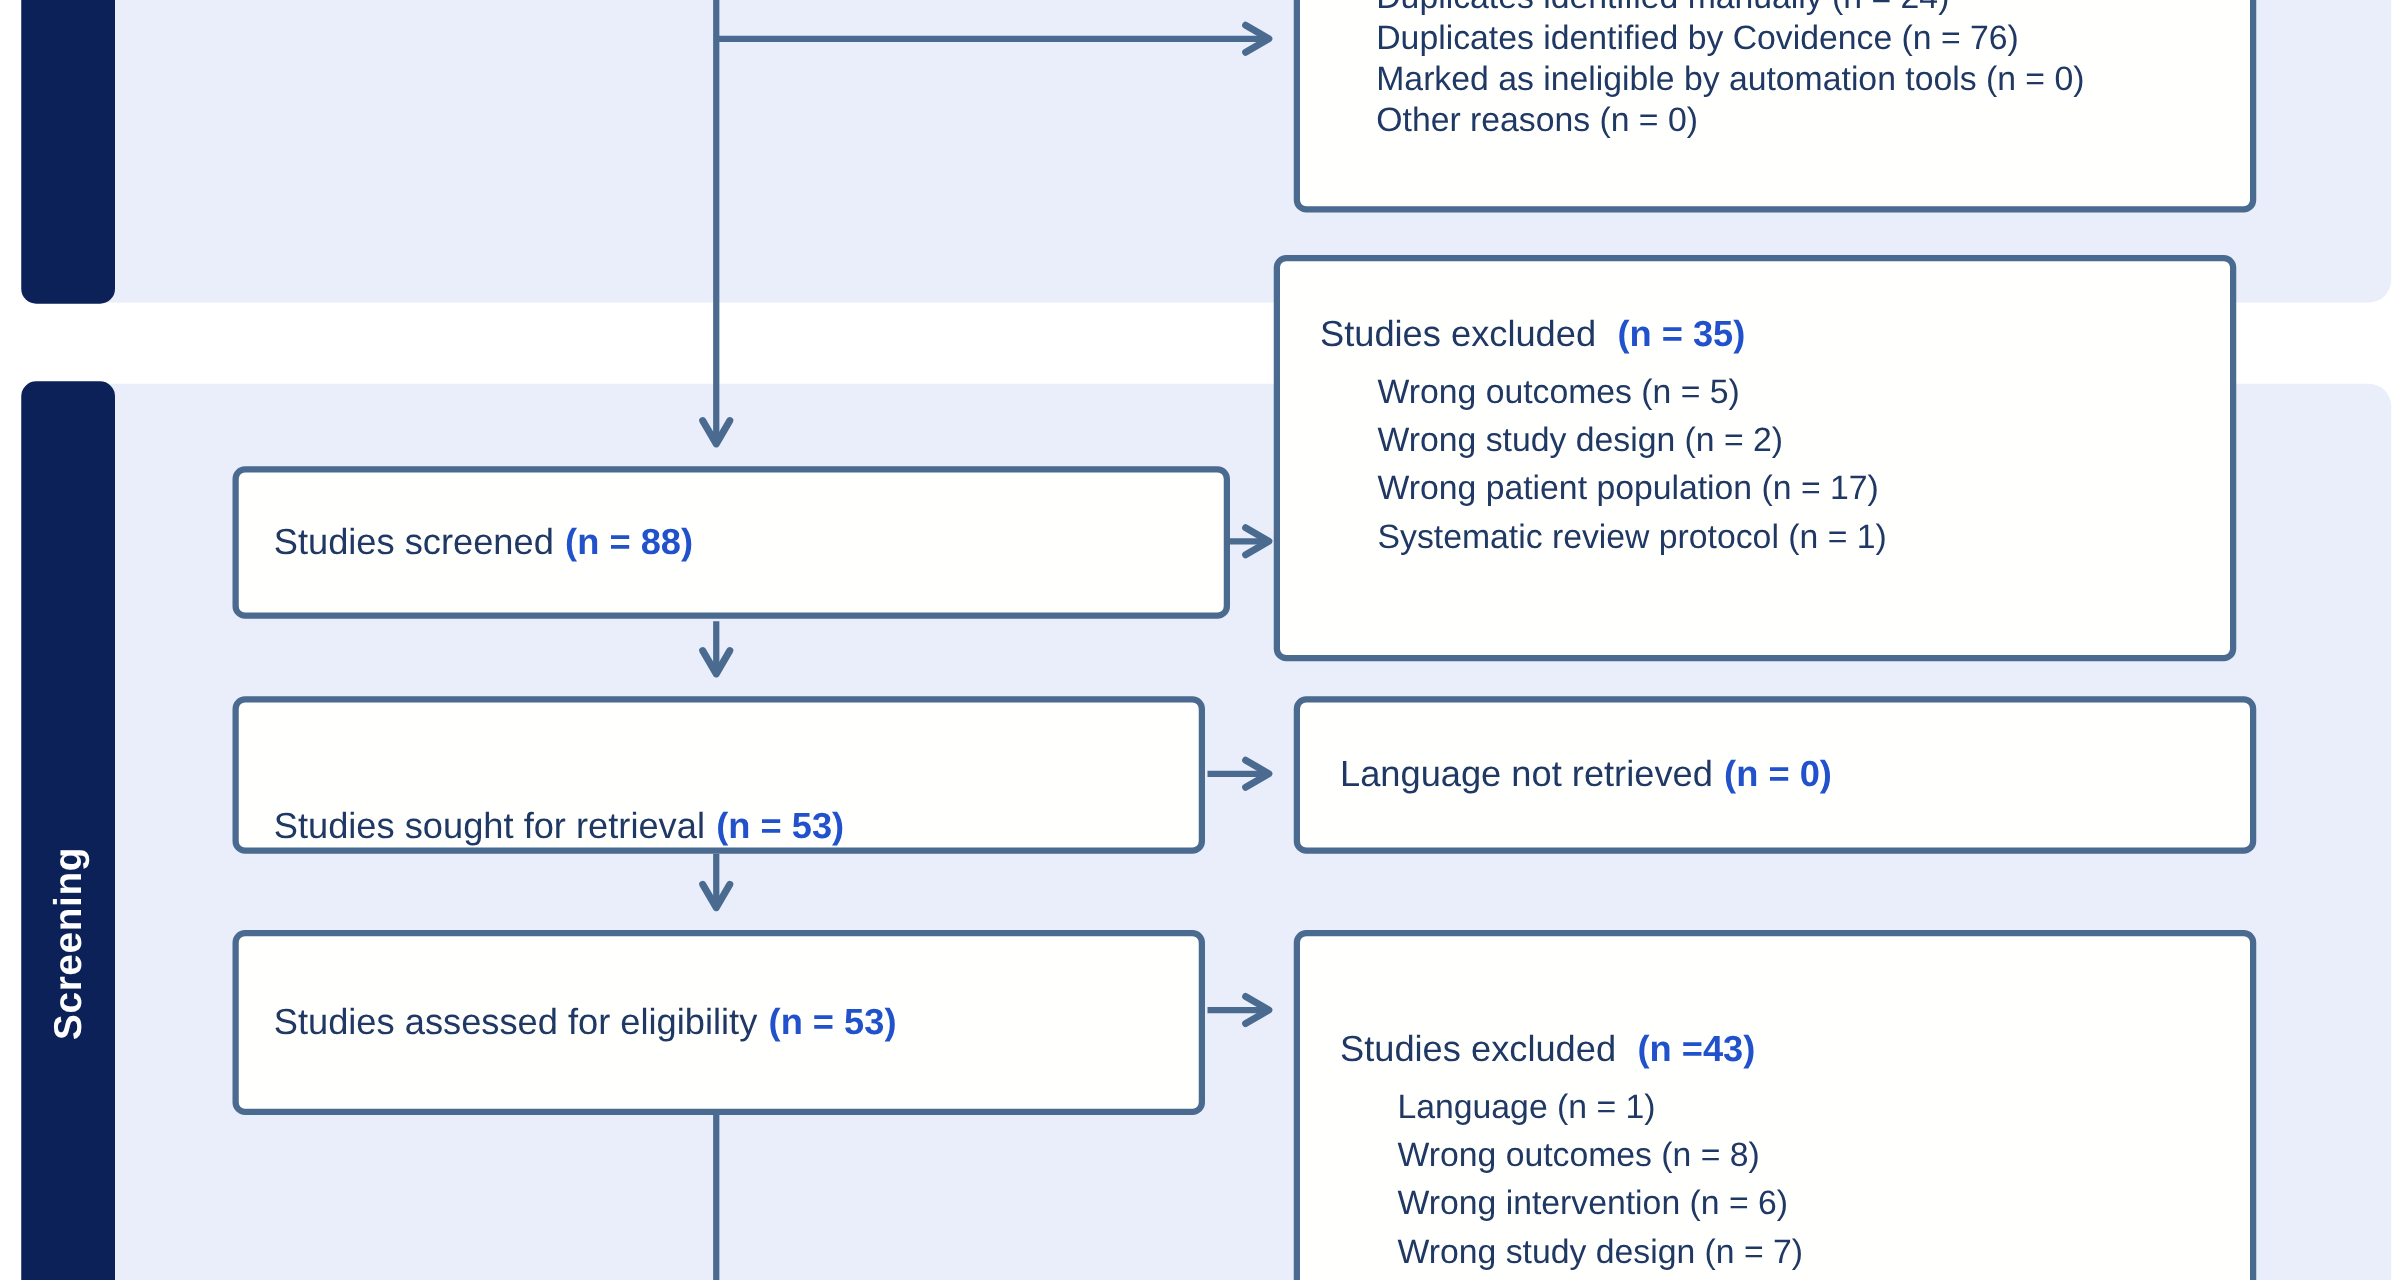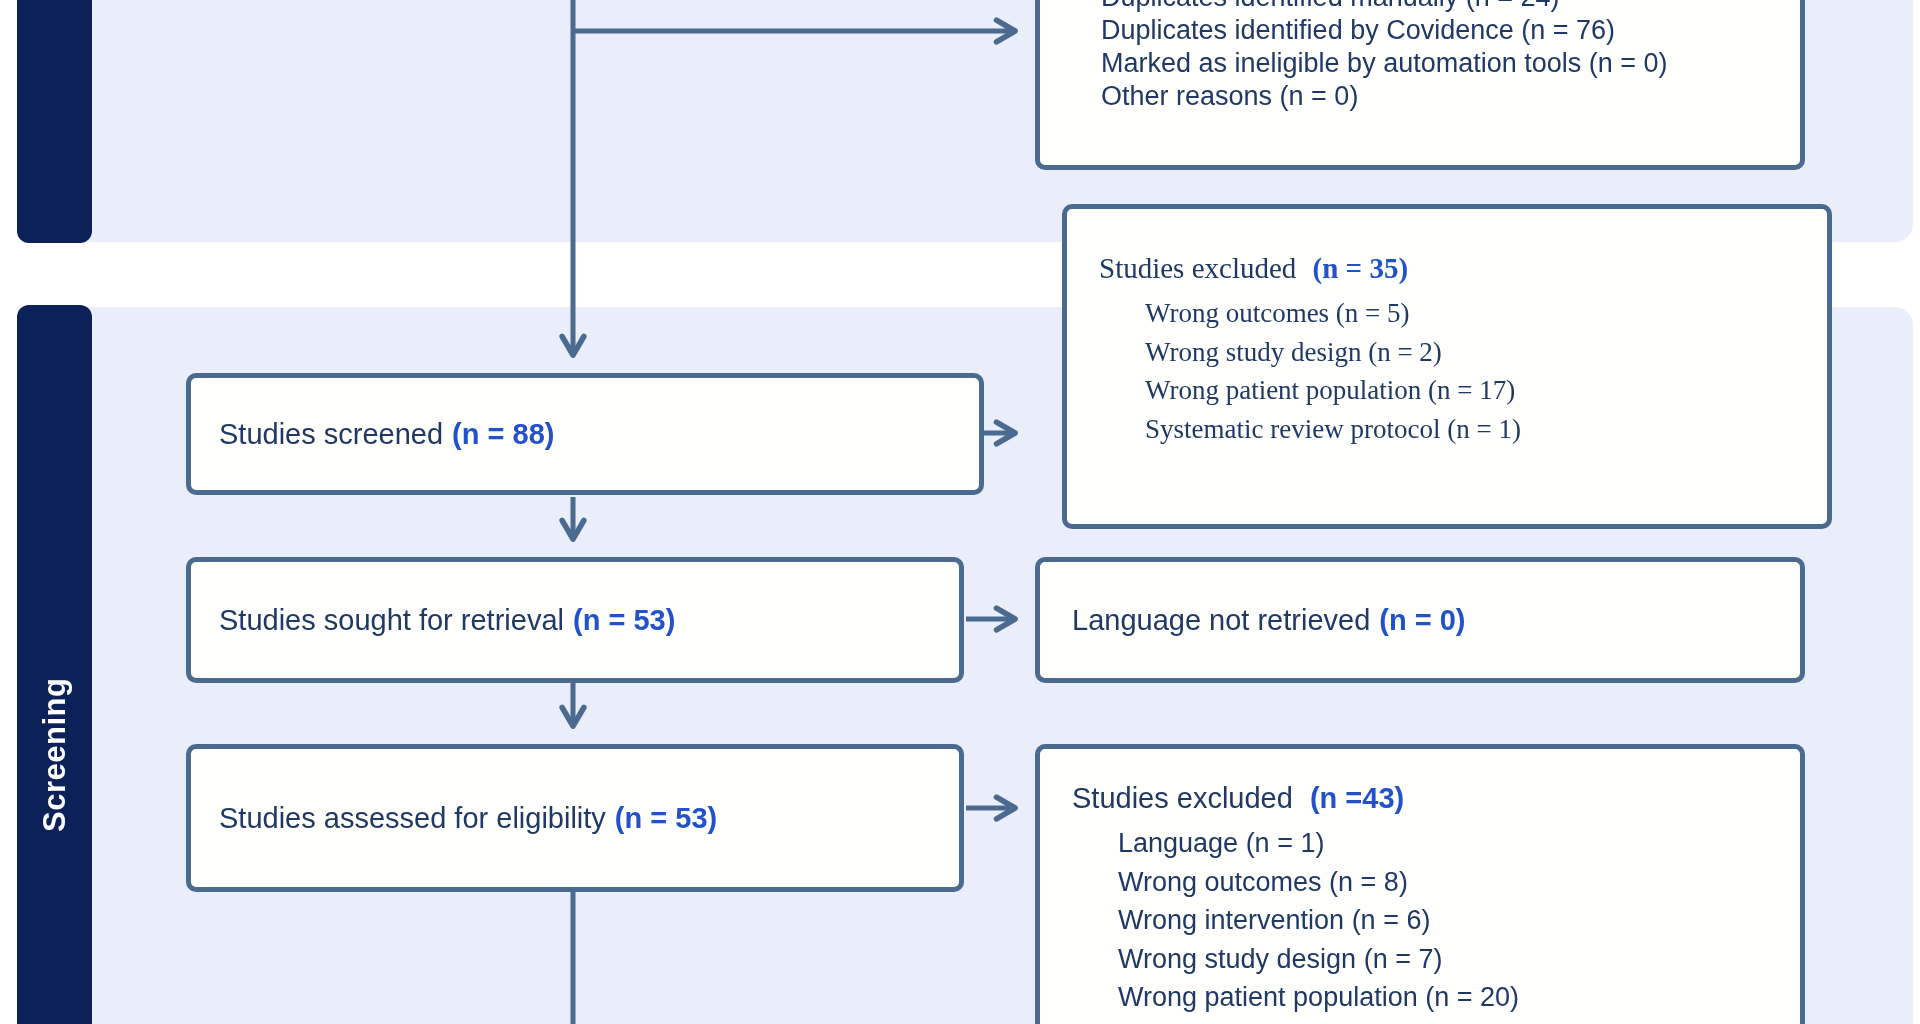--- a/index.html
+++ b/index.html
@@ -91,31 +91,31 @@
     margin: 0;
     padding: 0 0 0 61px;
     font-size: 27px;
     line-height: 33px;
     white-space: nowrap;
   }
 
   #box-duplicates { left: 1035px; top: -80px; width: 770px; height: 250px; }
   #box-duplicates .plain-list { margin-top: 56px; }
 
-  #box-excluded-screening { left: 1062px; top: 204px; width: 770px; height: 325px; font-family: Liberation Serif, serif; }
+  #box-excluded-screening { left: 1019px; top: 204px; width: 770px; height: 325px; }
   #box-excluded-screening .box-heading { margin-top: 40px; }
 
   #box-screened { left: 186px; top: 373px; width: 798px; height: 122px; }
-  #box-sought   { left: 186px; top: 557px; width: 778px; height: 126px; }
+  #box-sought   { left: 186px; top: 557px; width: 778px; height: 126px; align-items: flex-end; }
   #box-assessed { left: 186px; top: 744px; width: 778px; height: 148px; }
 
   #box-not-retrieved { left: 1035px; top: 557px; width: 770px; height: 126px; padding-left: 32px; }
 
   #box-excluded-eligibility { left: 1035px; top: 744px; width: 770px; height: 382px; }
-  #box-excluded-eligibility .box-heading { margin-top: 30px; }
+  #box-excluded-eligibility .box-heading { margin-top: 72px; }
 
   
   #arrows {
     position: absolute;
     left: 0; top: 0;
     width: 1920px;
     height: 1024px;
     pointer-events: none;
   }
 </style>

